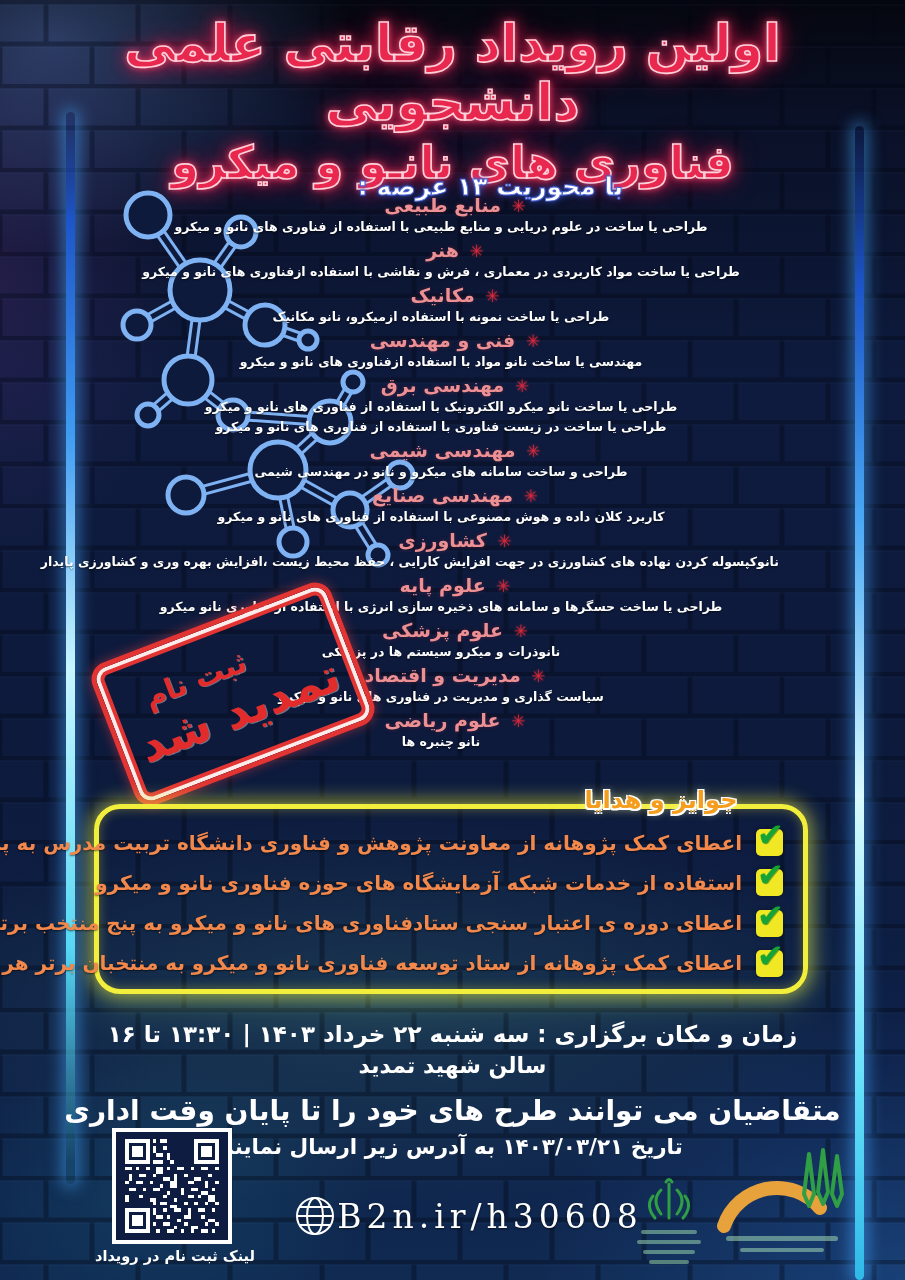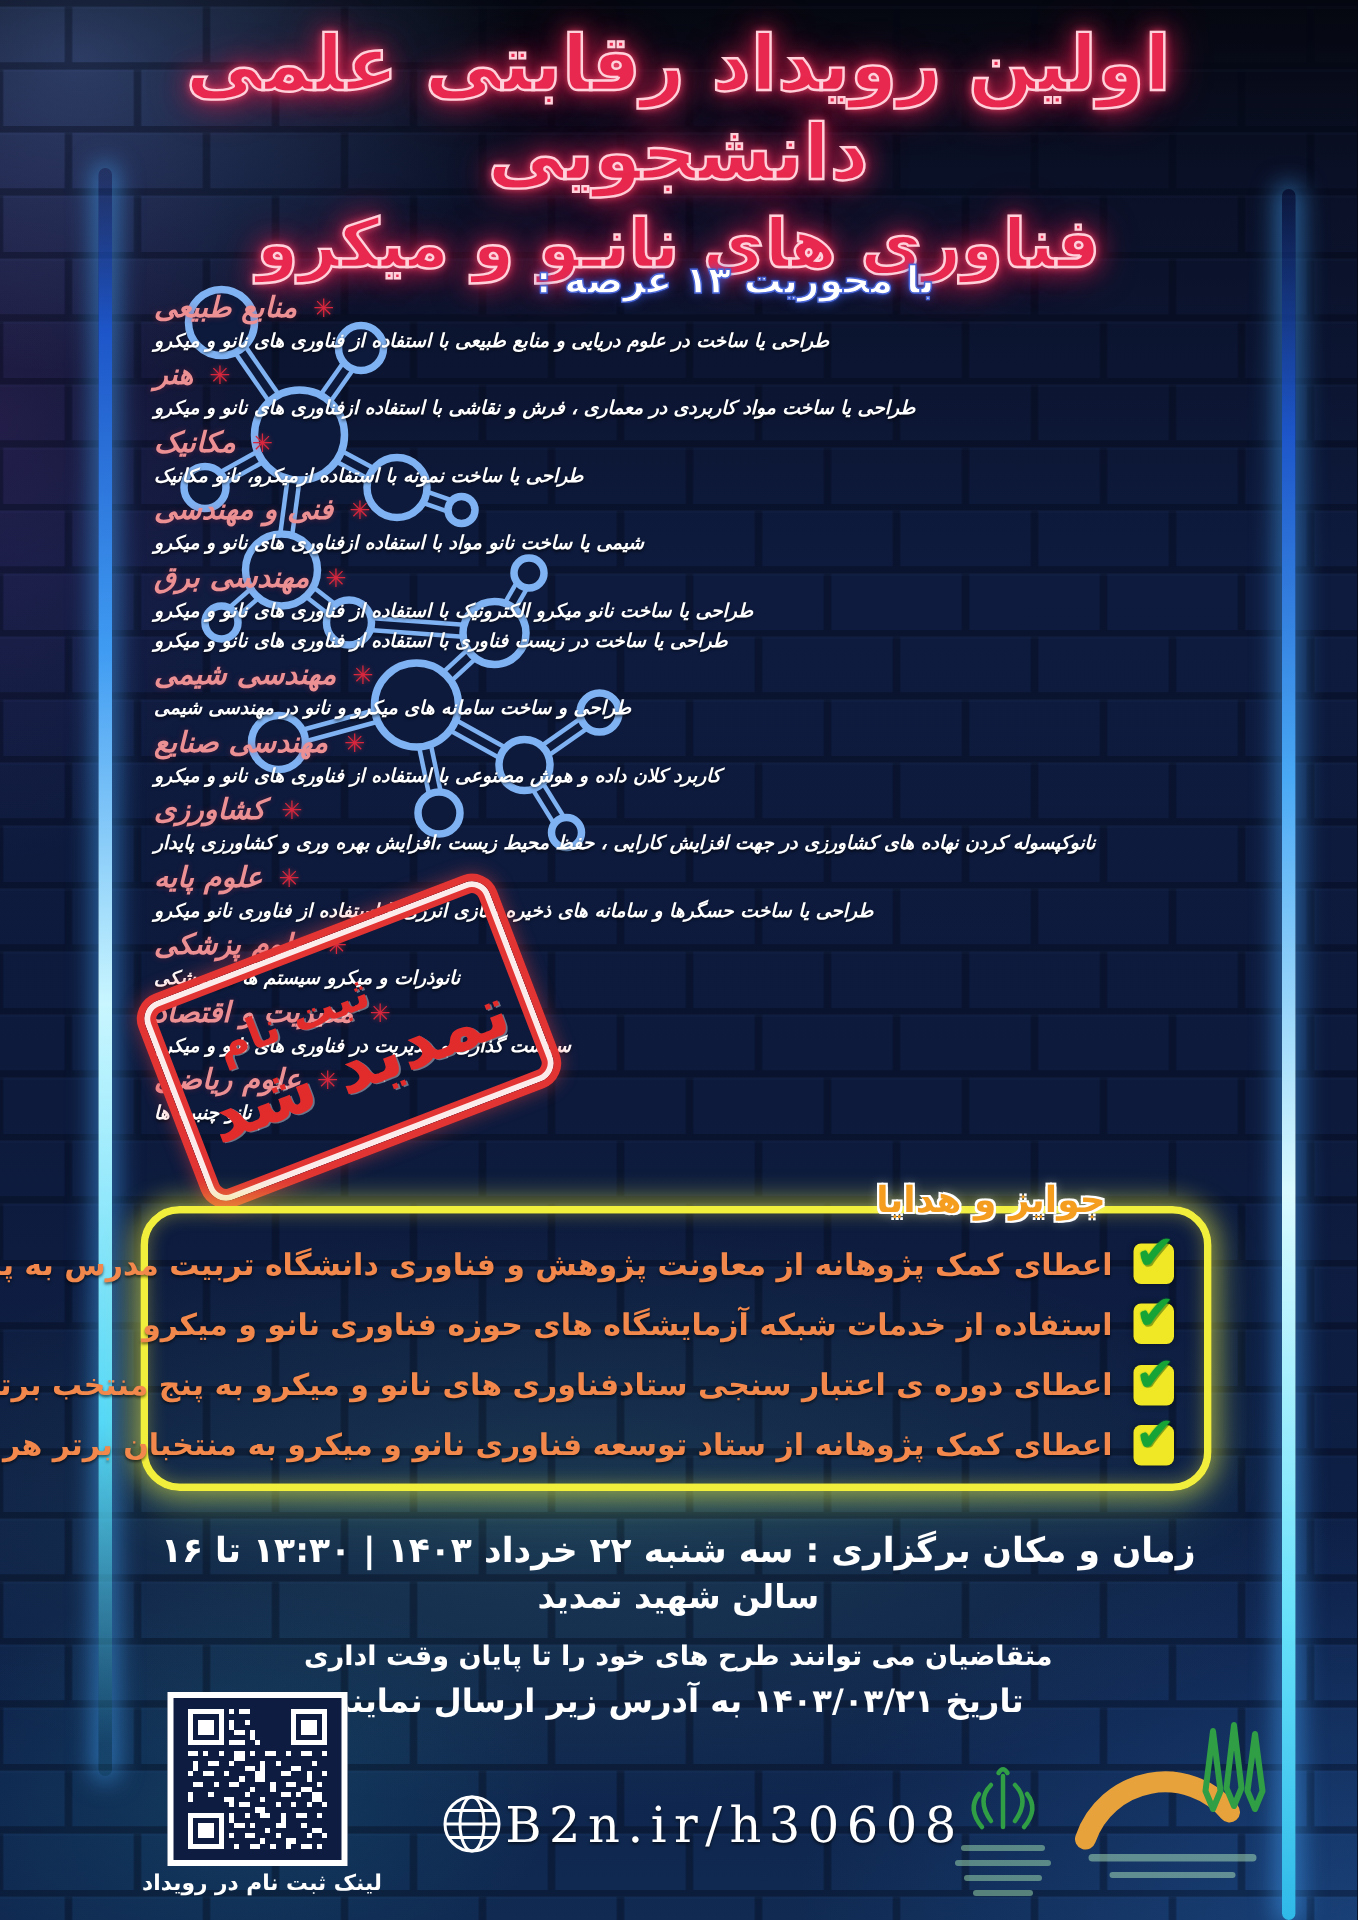--- a/index.html
+++ b/index.html
@@ -31,21 +31,21 @@
   .title div{
     font-weight:700;color:#e8284e;letter-spacing:1px;
     -webkit-text-stroke:1.6px #ffd2db;
     text-shadow:0 0 6px #ff4e71,0 0 16px #e02050,0 0 28px #b01038;
   }
   .focus{position:absolute;top:172px;left:328px;width:325px;text-align:center;
     font-size:25px;font-weight:700;color:#ffffff;-webkit-text-stroke:.9px #4a66d8;
     text-shadow:0 0 7px rgba(60,100,230,.9),0 0 2px #2a44b0;}
   
   .cats{position:absolute;top:193px;right:98px;width:704px;}
-  .cat{margin-bottom:3px;text-align:left;font-style:italic;}
+  .cat{margin-bottom:3px;text-align:center;}
   .cat .head{font-size:19px;font-weight:700;color:#ec9094;line-height:24px;
     text-shadow:0 0 4px rgba(180,40,60,.35);}
   .cat .head .ast{color:#d7263d;font-size:17px;margin-left:4px;text-shadow:0 0 3px rgba(255,60,60,.6);}
   .cat .desc{font-size:12.5px;font-weight:700;color:#ffffff;line-height:17px;
     margin-right:28px;white-space:nowrap;text-shadow:0 1px 2px rgba(0,0,0,.6);}
   
   .molecule{position:absolute;left:78px;top:172px;}
   
   .stamp{position:absolute;left:105px;top:618px;width:256px;height:152px;
     transform:rotate(-21deg);border:5px solid #e13433;border-radius:18px;
@@ -67,21 +67,21 @@
   .pcheck{flex:0 0 27px;width:27px;height:27px;background:#f0e824;border-radius:5px;
     margin-left:14px;position:relative;box-shadow:0 0 4px rgba(0,0,0,.4);}
   .pcheck span{position:absolute;left:1px;top:-13px;font-size:32px;font-weight:700;color:#17a437;
     text-shadow:0 0 1px #17a437,1px 1px 0 rgba(0,60,10,.4);}
   .ptext{font-size:20px;font-weight:700;color:#f2884b;text-shadow:0 1px 2px rgba(0,0,0,.55);white-space:nowrap;}
   
   .sched{position:absolute;top:1021px;left:0;width:100%;text-align:center;color:#fff;font-weight:700;}
   .sched .a{font-size:23px;}
   .sched .b{font-size:22px;margin-top:6px;}
   .submit{position:absolute;top:1094px;left:0;width:100%;text-align:center;color:#fff;font-weight:700;}
-  .submit .a{font-size:18px;}
+  .submit .a{font-size:28px;}
   .submit .b{font-size:21.5px;margin-top:7px;}
   
   .qr{position:absolute;left:112px;top:1128px;width:120px;height:116px;background:#0f1c42;
     border:4px solid #fff;padding:4px;}
   .qr svg{width:100%;height:100%;display:block;}
   .qr-caption{position:absolute;left:60px;top:1248px;width:230px;text-align:center;
     font-size:14.5px;font-weight:700;color:#fff;letter-spacing:2px;white-space:nowrap;}
   
   .url-row{position:absolute;left:278px;top:1190px;width:380px;height:52px;direction:ltr;
     display:flex;align-items:center;gap:0;justify-content:center;}
@@ -198,21 +198,21 @@
           <span>مکانیک</span>
         </div>
         <div class="desc">طراحی یا ساخت نمونه با استفاده ازمیکرو، نانو مکانیک</div>
       </div>
 
       <div class="cat">
         <div class="head">
           <span class="ast">✳</span>
           <span>فنی و مهندسی</span>
         </div>
-        <div class="desc">شیمی یا ساخت نانو مواد با استفاده ازفناوری های نانو و میکرو</div>
+        <div class="desc">مهندسی یا ساخت نانو مواد با استفاده ازفناوری های نانو و میکرو</div>
       </div>
 
       <div class="cat">
         <div class="head">
           <span class="ast">✳</span>
           <span>مهندسی برق</span>
         </div>
         <div class="desc">طراحی یا ساخت نانو میکرو الکترونیک با استفاده از فناوری های نانو و میکرو</div>
       </div>
 

